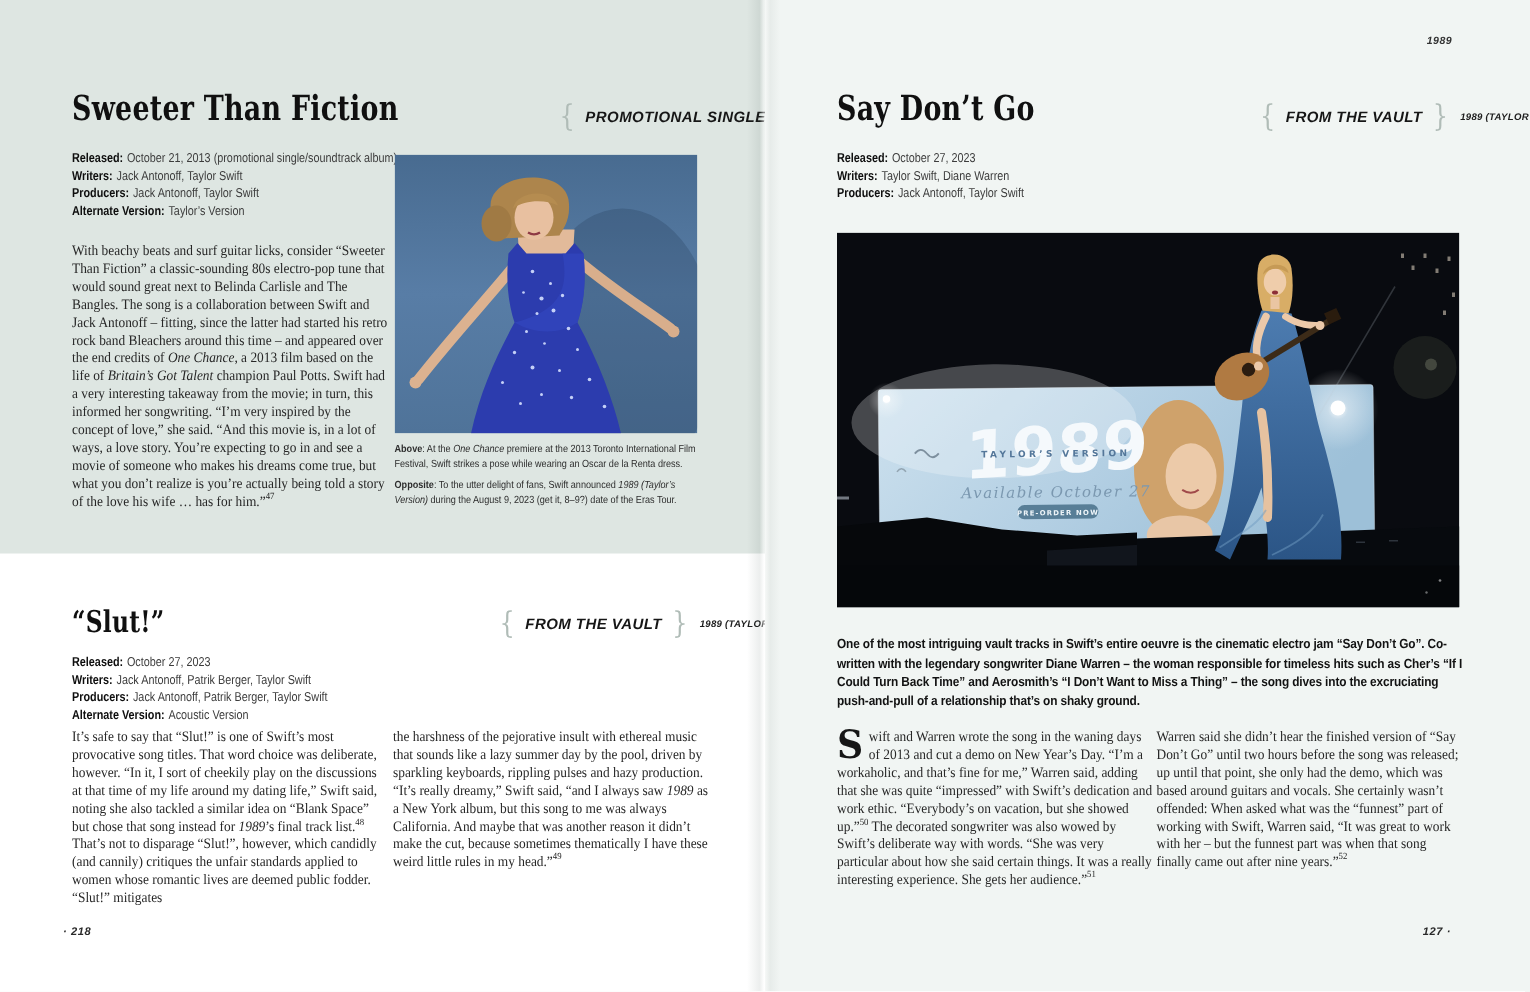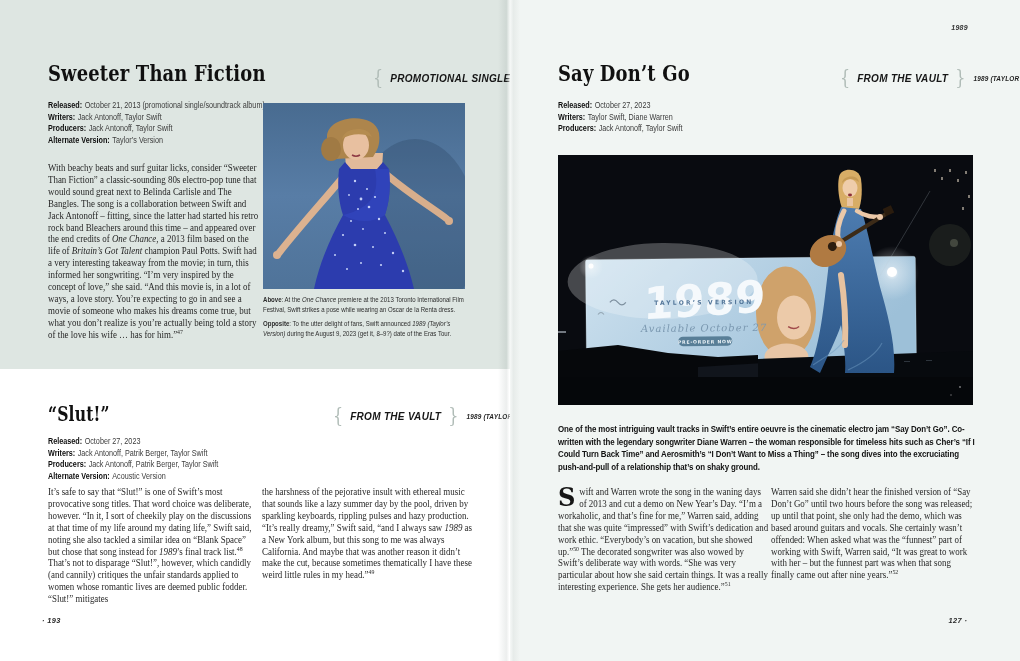--- a/index.html
+++ b/index.html
@@ -165,21 +165,21 @@
     <div class="meta m2">
       <div><span class="ml">Released:</span><span class="mv">October 27, 2023</span></div>
       <div><span class="ml">Writers:</span><span class="mv">Jack Antonoff, Patrik Berger, Taylor Swift</span></div>
       <div><span class="ml">Producers:</span><span class="mv">Jack Antonoff, Patrik Berger, Taylor Swift</span></div>
       <div><span class="ml">Alternate Version:</span><span class="mv">Acoustic Version</span></div>
     </div>
 
     <p class="body slut-col1">It’s safe to say that “Slut!” is one of Swift’s most provocative song titles. That word choice was deliberate, however. “In it, I sort of cheekily play on the discussions at that time of my life around my dating life,” Swift said, noting she also tackled a similar idea on “Blank Space” but chose that song instead for <i>1989</i>’s final track list.<sup>48</sup> That’s not to disparage “Slut!”, however, which candidly (and cannily) critiques the unfair standards applied to women whose romantic lives are deemed public fodder. “Slut!” mitigates</p>
     <p class="body slut-col2">the harshness of the pejorative insult with ethereal music that sounds like a lazy summer day by the pool, driven by sparkling keyboards, rippling pulses and hazy production. “It’s really dreamy,” Swift said, “and I always saw <i>1989</i> as a New York album, but this song to me was always California. And maybe that was another reason it didn’t make the cut, because sometimes thematically I have these weird little rules in my head.”<sup>49</sup></p>
 
-    <div class="pagenum pn-left">· 193</div>
+    <div class="pagenum pn-left">· 218</div>
   </div>
 
   <div class="page page-right"></div>
 
   <div class="corner">1989</div>
 
   <h1 class="fatface t3">Say Don’t Go</h1>
 
   <div class="badge b3">
     <span class="brace">{</span>

